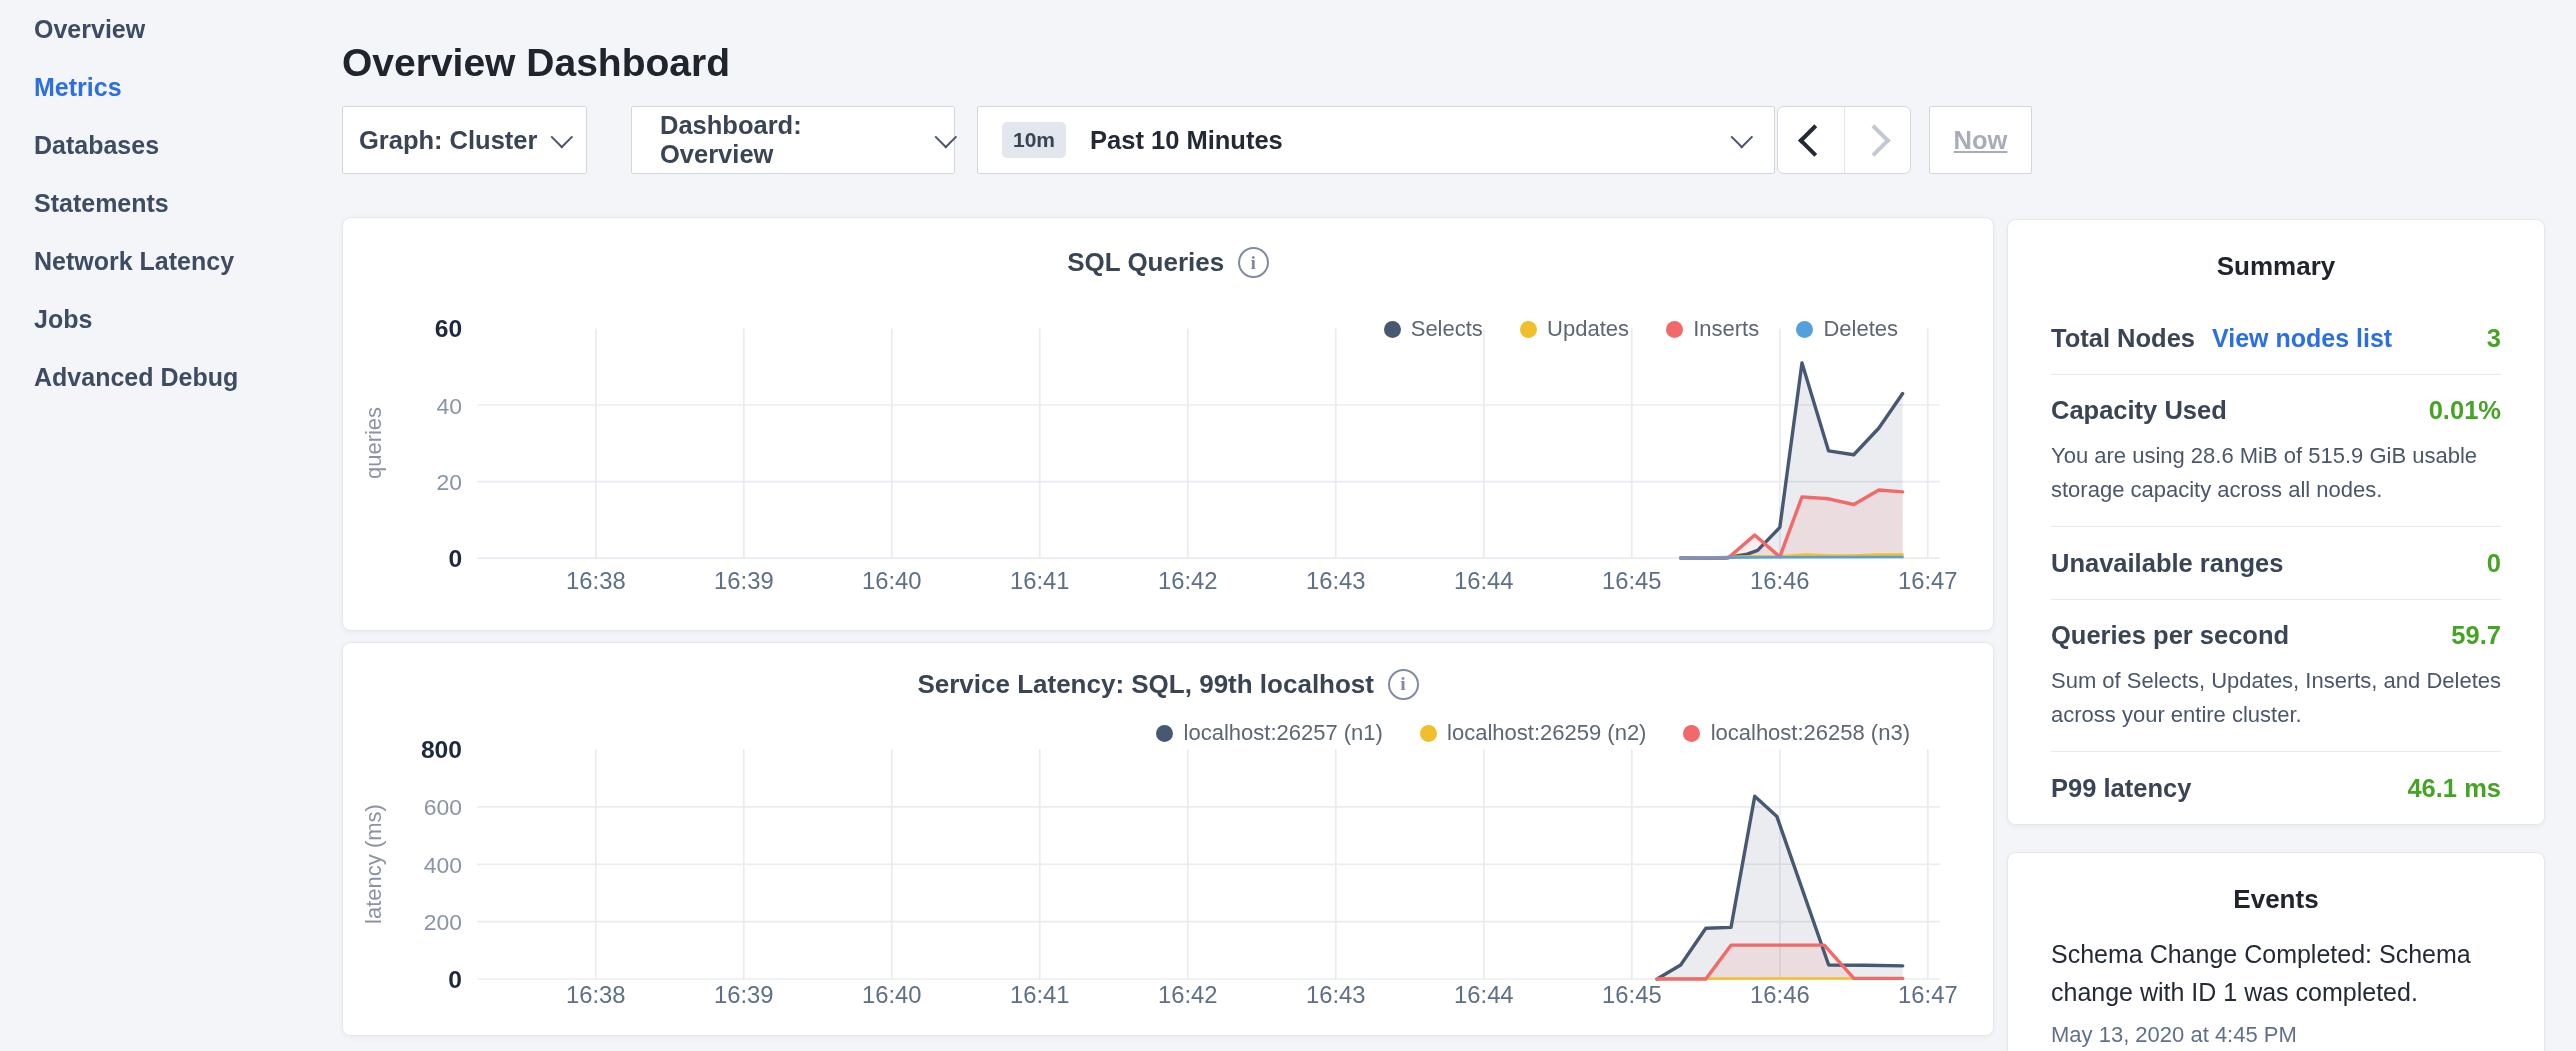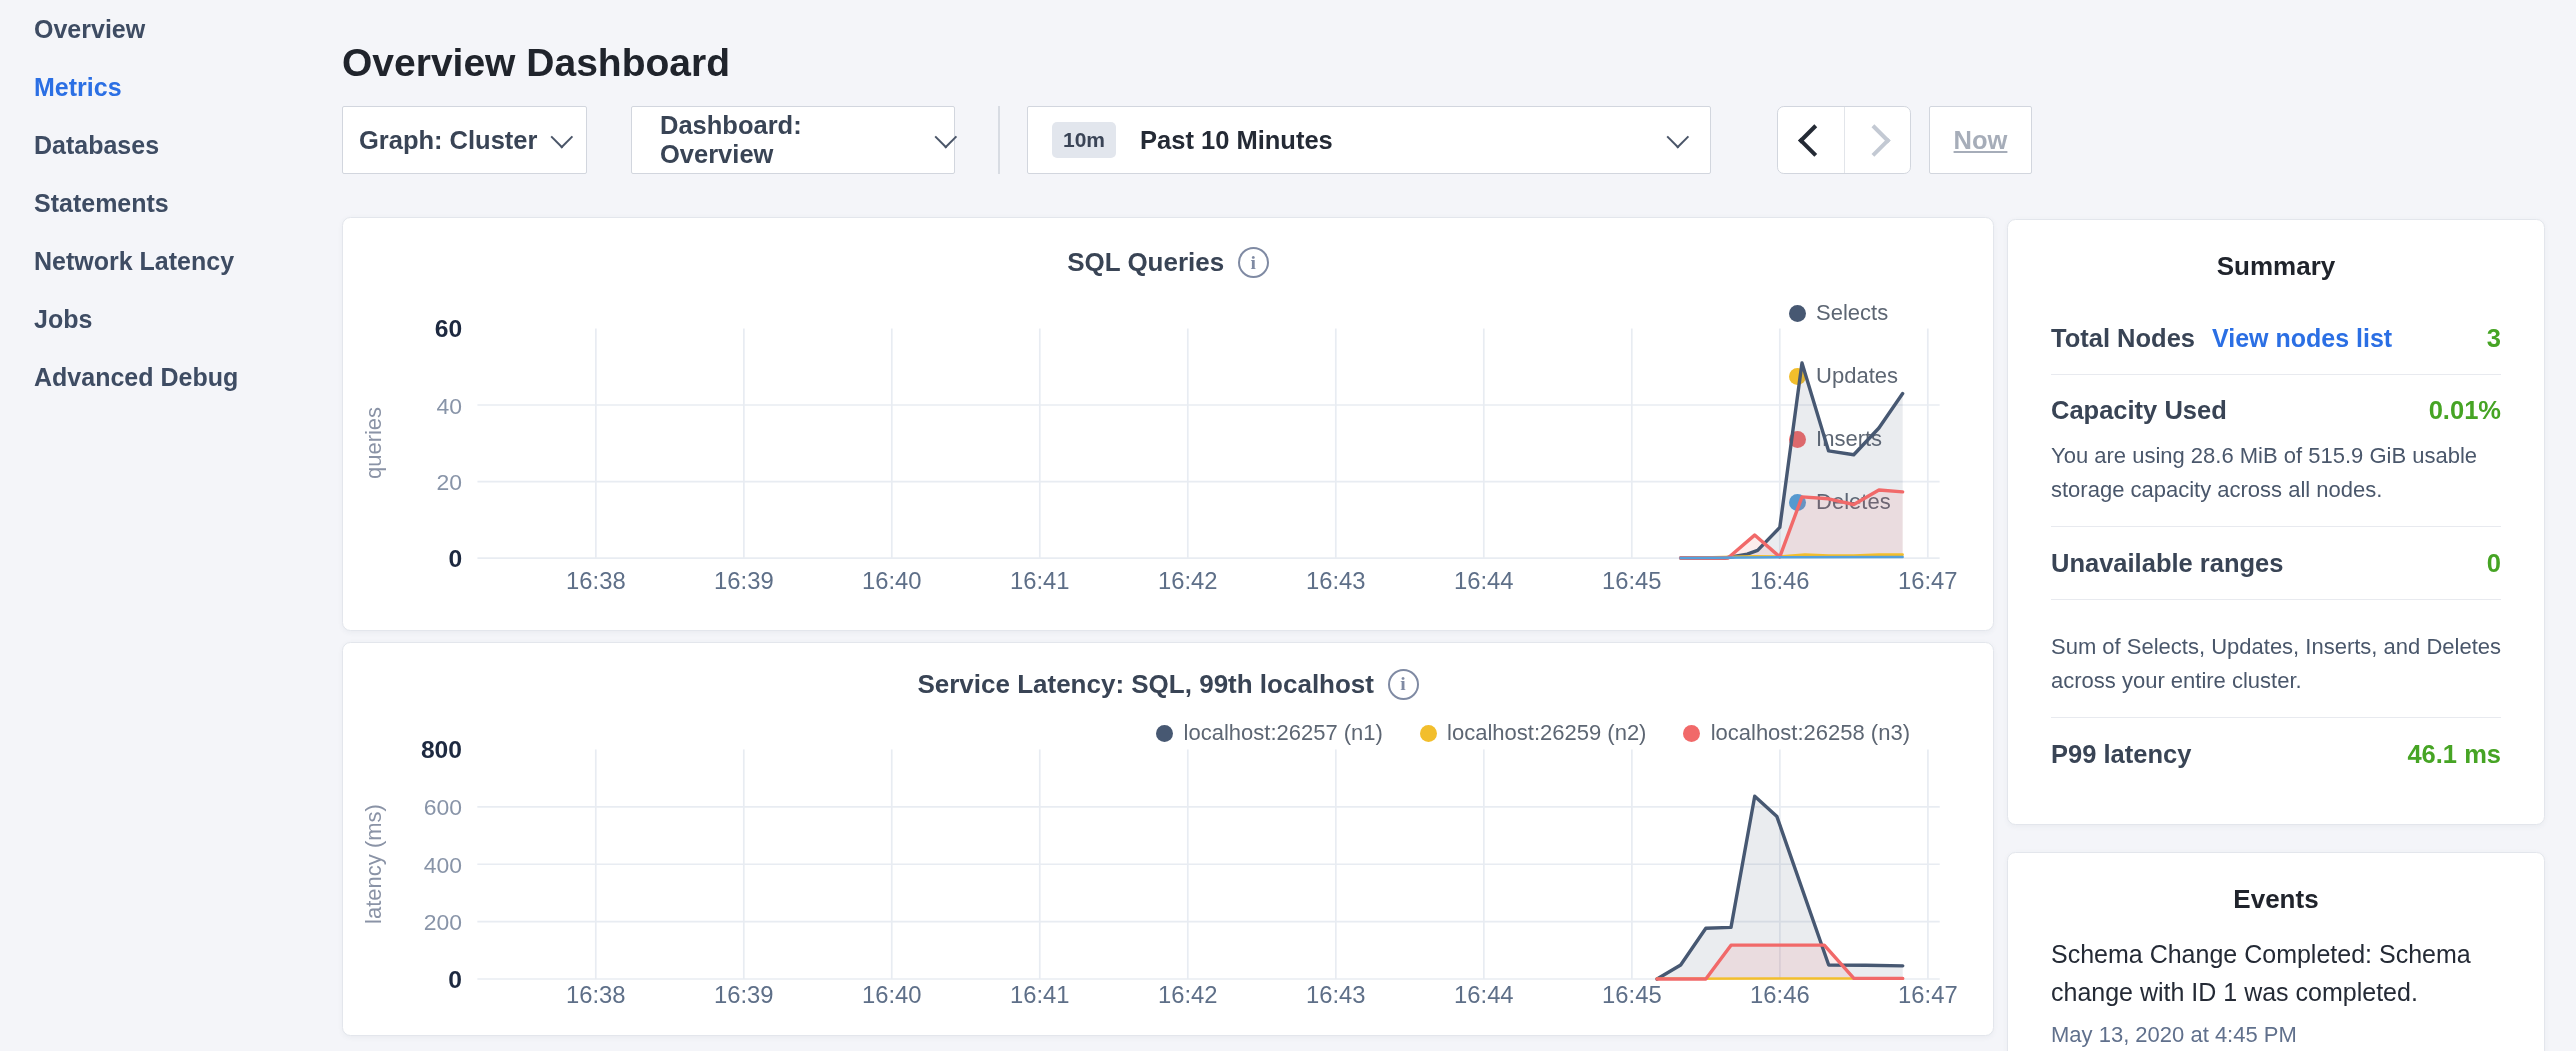--- a/index.html
+++ b/index.html
@@ -15,21 +15,21 @@
   
   .page-title{position:absolute;left:342px;top:15.3px;font-size:39px;font-weight:700;color:#20242c;}
 
   .btn{position:absolute;top:106px;height:68px;background:#ffffff;border:1.7px solid #d2d6de;
        border-radius:2px;display:flex;align-items:center;justify-content:center;
        font-size:25.5px;font-weight:700;color:#394455;box-sizing:border-box;cursor:pointer;}
   .graph-btn{left:342px;width:245px;gap:17px;}
   .dash-btn{left:631px;width:324px;gap:17px;padding-left:28px;}
   .toolbar-divider{position:absolute;left:998px;top:106px;width:1.7px;height:68px;background:#d8dce3;}
 
-  .time-select{left:1027px;width:684px;justify-content:flex-start;padding:12px 24px;}
+  .time-select{left:977px;width:798px;justify-content:flex-start;padding:12px 24px;}
   .time-badge{background:#e2e6ed;border-radius:5.1px;padding:6px 11px;font-size:21px;
               font-weight:700;color:#3a4456;margin-right:24px;}
   .time-label{font-size:25.5px;font-weight:700;color:#242a35;}
   .time-select .chev-down{margin-left:auto;}
 
   .chev-down{width:13.6px;height:13.6px;border-right:2.6px solid #4a5568;border-bottom:2.6px solid #4a5568;
              transform:rotate(45deg);margin-top:-6.8px;}
   .nav-group{position:absolute;left:1777px;top:106px;width:134px;height:68px;background:#fff;
              border:1.7px solid #d2d6de;border-radius:6.8px;box-sizing:border-box;display:flex;}
   .nav-btn{flex:1;display:flex;align-items:center;justify-content:center;cursor:pointer;}
@@ -117,21 +117,21 @@
       <span class="chev-right"></span>
     </div>
   </div>
   <div class="btn now-btn">Now</div>
 
   <section class="card" id="chart-card-0">
     <div class="chart-title-row" style="top:29px;">
       <span class="chart-title">SQL Queries</span>
       <span class="info-icon"></span>
     </div>
-    <div class="chart-legend" style="top:82px;right:95px;flex-direction:column;">
+    <div class="chart-legend" style="top:98px;right:95px;">
         <span class="legend-item">
           <span class="legend-dot" style="background: rgb(71, 88, 114);"></span>
           <span>Selects</span>
         </span>
         <span class="legend-item">
           <span class="legend-dot" style="background: rgb(242, 190, 44);"></span>
           <span>Updates</span>
         </span>
         <span class="legend-item">
           <span class="legend-dot" style="background: rgb(241, 105, 105);"></span>
@@ -258,20 +258,24 @@
     </div>
 
     <div class="sum-row">
       <div class="sum-line">
         <span class="sum-label">Unavailable ranges</span>
         <span class="sum-value">0</span>
       </div>
     </div>
 
     <div class="sum-row">
+      <div class="sum-line">
+        <span class="sum-label">Queries per second</span>
+        <span class="sum-value">59.7</span>
+      </div>
       <div class="sum-desc">Sum of Selects, Updates, Inserts, and Deletes across your entire cluster.</div>
     </div>
 
     <div class="sum-row last">
       <div class="sum-line">
         <span class="sum-label">P99 latency</span>
         <span class="sum-value">46.1 ms</span>
       </div>
     </div>
   </aside>

